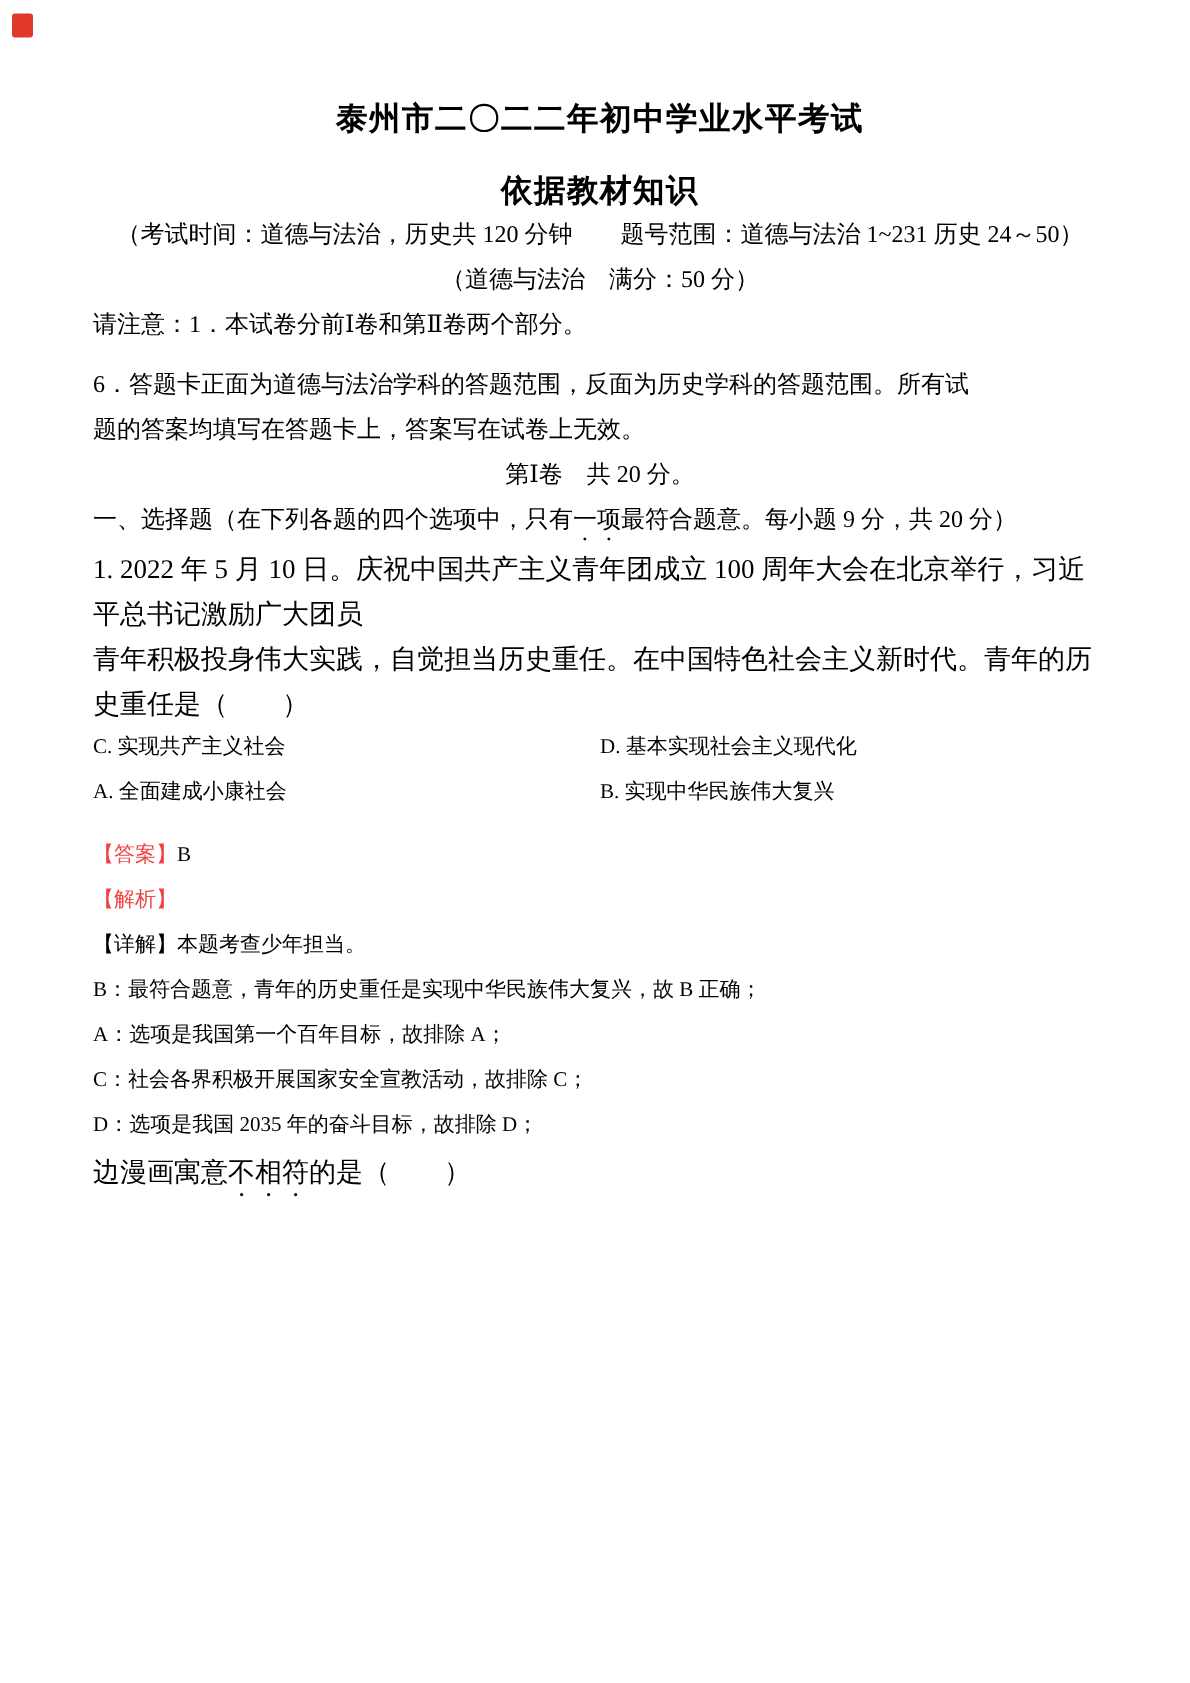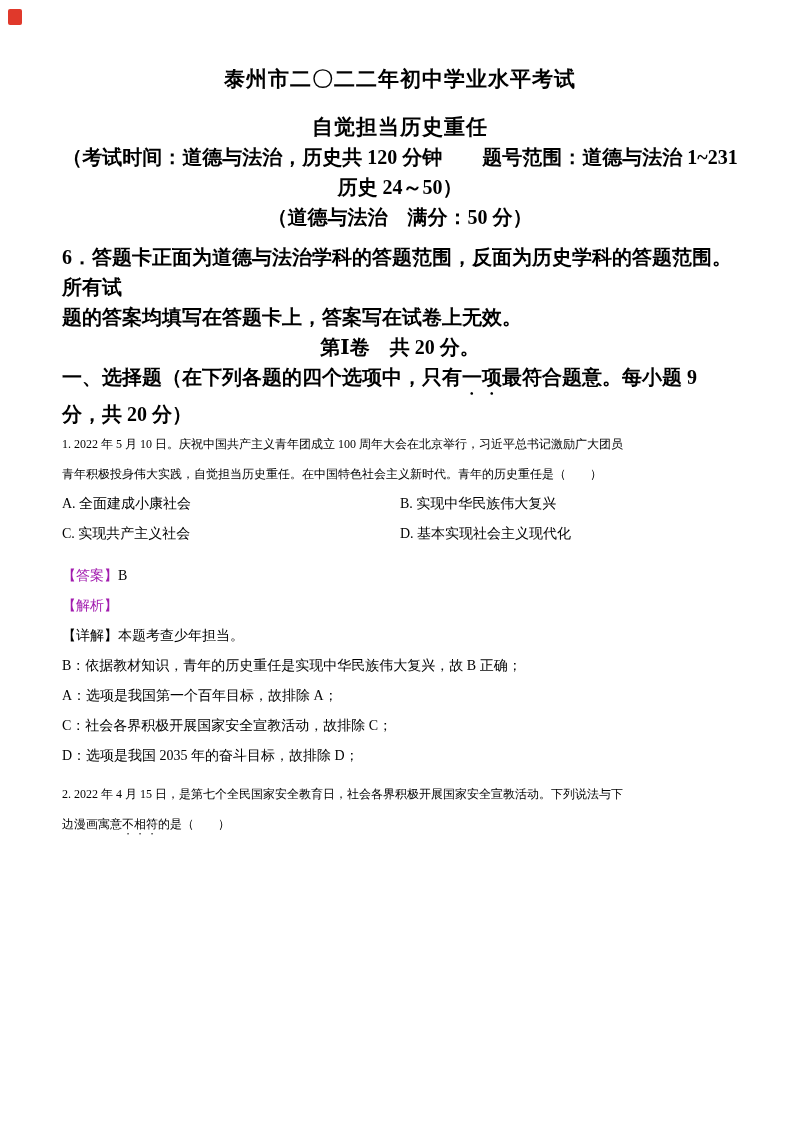--- a/index.html
+++ b/index.html
@@ -24,75 +24,75 @@
     border-radius: 2px;
   }
   .title {
     text-align: center;
     font-weight: bold;
     font-size: 21px;
     line-height: 30px;
     letter-spacing: 1px;
   }
   .t1 { margin-bottom: 18px !important; }
-  .bold { font-weight: bold; font-size: 20px; }
+  .bold { font-weight: normal; font-size: 16px; }
   .center { text-align: center; }
-  .q { font-size: 12px; }
+  .q { font-size: 18px; }
   .mt10 { margin-top: 10px !important; }
   .mt12 { margin-top: 12px !important; }
   .mt8  { margin-top: 8px !important; }
   .opt-row { display: flex; line-height: 30px; font-size: 14px; }
   .opt-left { width: 338px; flex: 0 0 338px; }
-  .blue { color: #a21caf; }
+  .blue { color: #ef4444; }
   .emph {
     -webkit-text-emphasis: filled dot;
     -webkit-text-emphasis-position: under left;
     text-emphasis: filled dot;
     text-emphasis-position: under left;
   }
 </style>
 </head>
 <body>
 
 <div class="page">
 
   <div class="corner-icon"></div>
 
   <p class="title t1">泰州市二〇二二年初中学业水平考试</p>
-  <p class="title">自觉担当历史重任</p>
+  <p class="title">依据教材知识</p>
 
   <p class="bold center">（考试时间：道德与法治，历史共 120 分钟　　题号范围：道德与法治 1~231 历史 24～50）</p>
   <p class="bold center">（道德与法治　满分：50 分）</p>
 
+  <p class="bold">请注意：1．本试卷分前Ⅰ卷和第Ⅱ卷两个部分。</p>
   <p class="bold mt10">6．答题卡正面为道德与法治学科的答题范围，反面为历史学科的答题范围。所有试</p>
   <p class="bold">题的答案均填写在答题卡上，答案写在试卷上无效。</p>
 
   <p class="bold center">第Ⅰ卷　共 20 分。</p>
 
   <p class="bold"><span>一、选择题（在下列各题的四个选项中，只有</span><span class="emph">一项</span><span>最符合题意。每小题 9 分，共 20 分）</span></p>
 
   <p class="q">1. 2022 年 5 月 10 日。庆祝中国共产主义青年团成立 100 周年大会在北京举行，习近平总书记激励广大团员</p>
   <p class="q">青年积极投身伟大实践，自觉担当历史重任。在中国特色社会主义新时代。青年的历史重任是（　　）</p>
 
   <div class="opt-row">
+    <span class="opt-left">C. 实现共产主义社会</span>
+    <span>D. 基本实现社会主义现代化</span>
+  </div>
+  <div class="opt-row">
     <span class="opt-left">A. 全面建成小康社会</span>
     <span>B. 实现中华民族伟大复兴</span>
-  </div>
-  <div class="opt-row">
-    <span class="opt-left">C. 实现共产主义社会</span>
-    <span>D. 基本实现社会主义现代化</span>
   </div>
 
   <p class="mt12"><span class="blue">【答案】</span><span>B</span></p>
 
   <p class="blue">【解析】</p>
 
   <p>【详解】本题考查少年担当。</p>
 
-  <p>B：依据教材知识，青年的历史重任是实现中华民族伟大复兴，故 B 正确；</p>
+  <p>B：最符合题意，青年的历史重任是实现中华民族伟大复兴，故 B 正确；</p>
   <p>A：选项是我国第一个百年目标，故排除 A；</p>
   <p>C：社会各界积极开展国家安全宣教活动，故排除 C；</p>
   <p>D：选项是我国 2035 年的奋斗目标，故排除 D；</p>
 
-  <p class="q mt8">2. 2022 年 4 月 15 日，是第七个全民国家安全教育日，社会各界积极开展国家安全宣教活动。下列说法与下</p>
   <p class="q"><span>边漫画寓意</span><span class="emph">不相符</span><span>的是（　　）</span></p>
 
 </div>
 
 </body></html>

